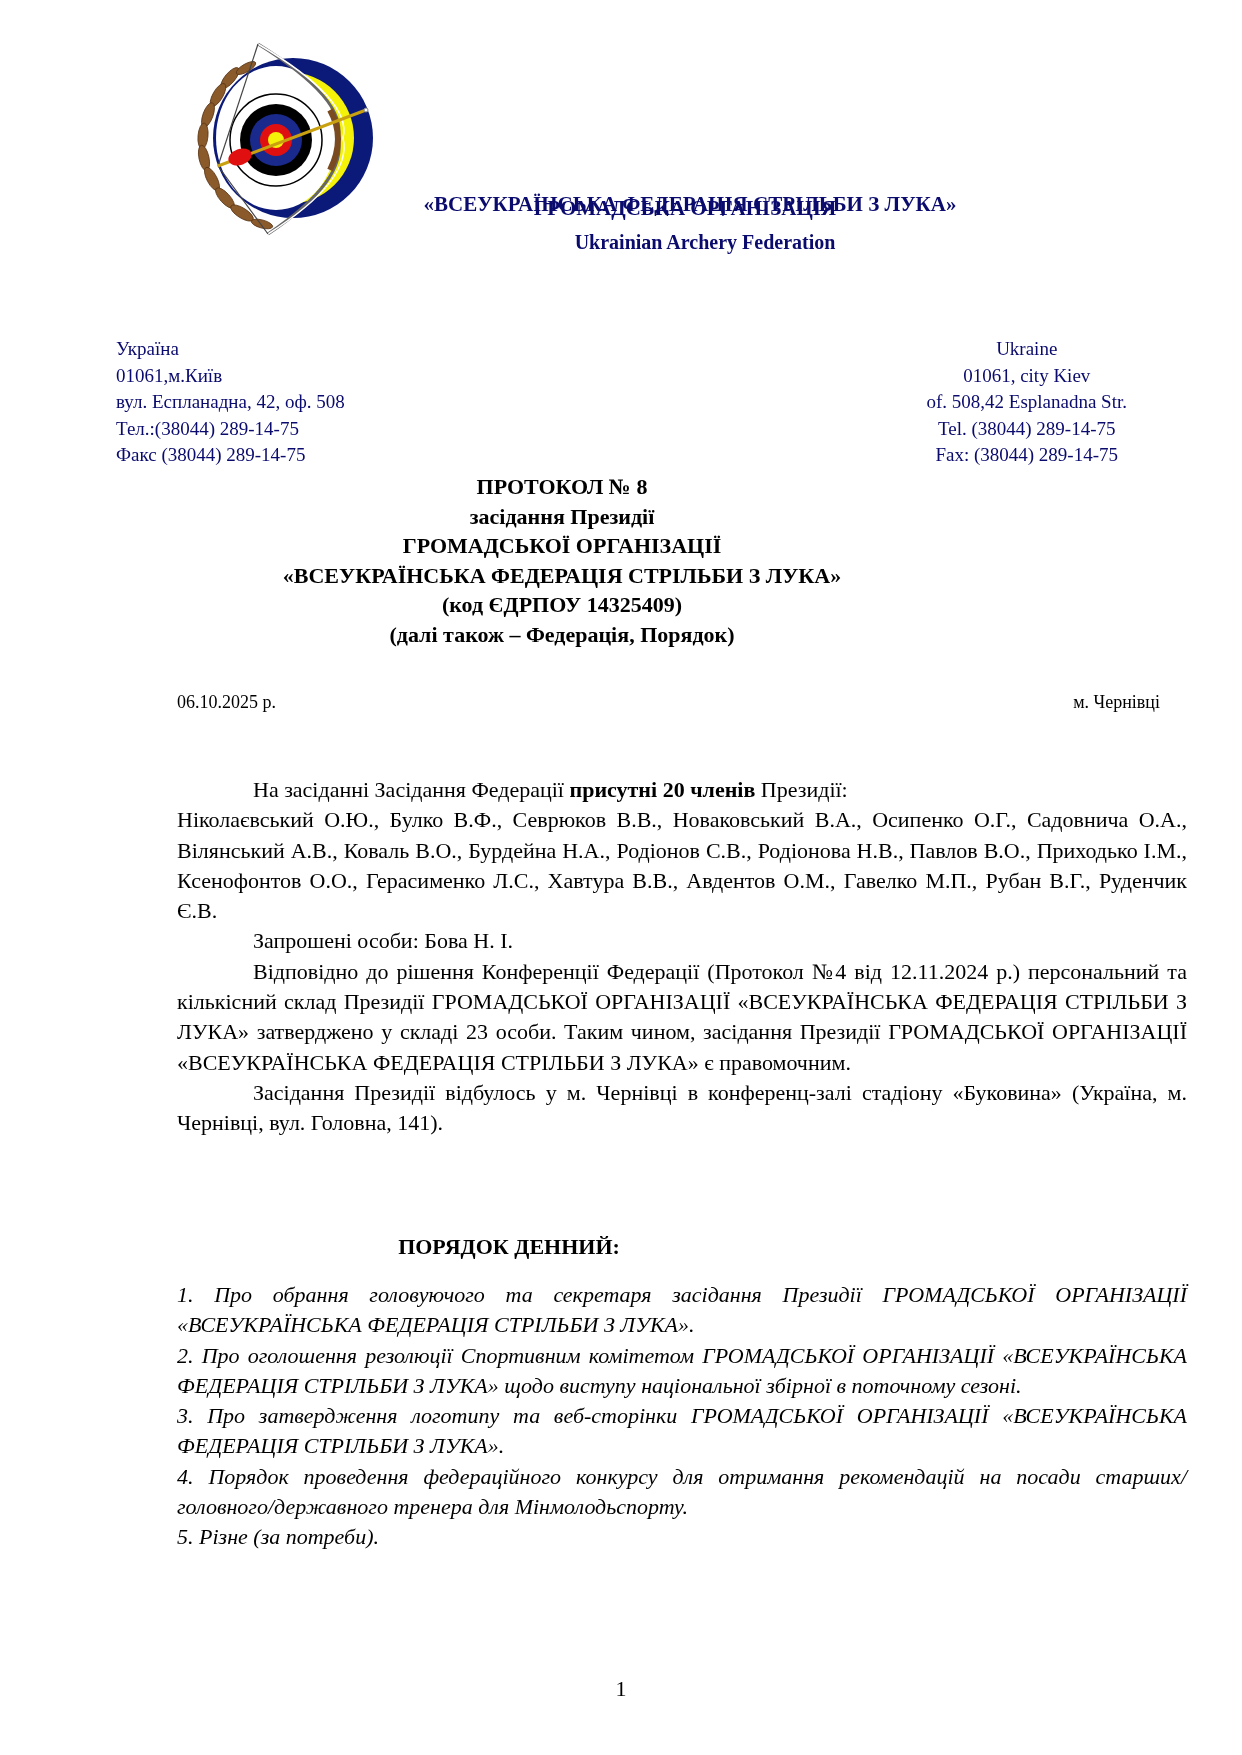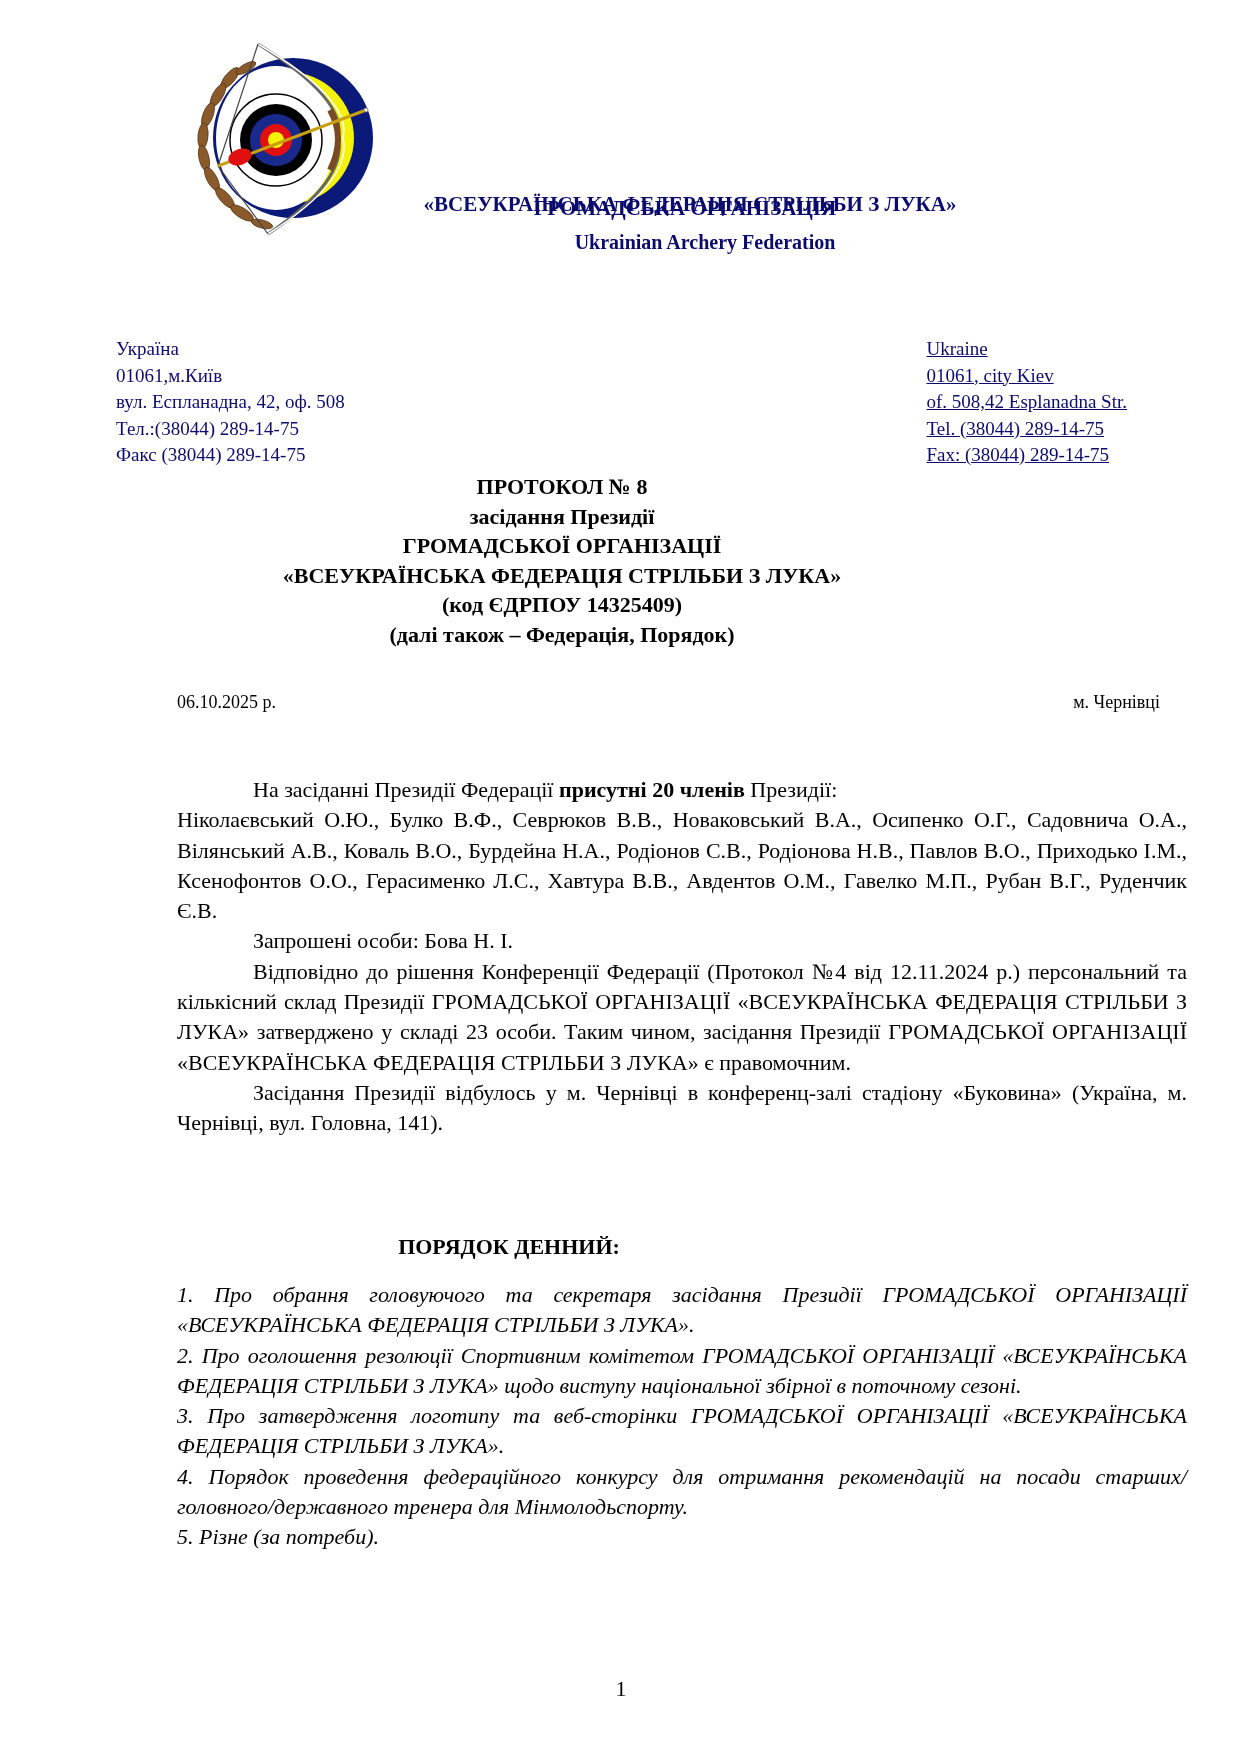--- a/index.html
+++ b/index.html
@@ -6,21 +6,21 @@
   body { width: 1242px; height: 1755px; position: relative; overflow: hidden;
          font-family: "Liberation Serif", "DejaVu Serif", serif; color: #000; }
   .abs { position: absolute; }
   .logo { left: 188px; top: 40px; width: 186px; height: 196px; }
   .org-head { left: 0; width: 1242px; text-align: center; color: #0b0b6e; font-weight: bold; }
   .h1 { top: 160px; font-size: 21px; left: 460px; width: 450px; margin-top: 36px; }
   .h2 { top: 192px; font-size: 21px; left: 380px; width: 620px; }
   .h3 { top: 231px; font-size: 20px; left: 480px; width: 450px; }
   .addr { color: #0b0b6e; font-size: 19px; line-height: 26.5px; top: 336px; }
   .addr-left { left: 116px; text-align: left; }
-  .addr-right { right: 115px; text-align: left; text-decoration: underline; }
+  .addr-right { right: 115px; text-align: center; }
   .title-block { left: 0; width: 1124px; top: 472px; text-align: center; font-weight: bold;
                  font-size: 22px; line-height: 29.5px; }
   .dateline { top: 692px; font-size: 18px; }
   .date { left: 177px; }
   .city { right: 82px; }
   .body { left: 177px; width: 1010px; top: 775px; font-size: 22px; line-height: 30.3px;
           text-align: justify; }
   .body p { margin: 0; }
   .indent { text-indent: 76px; }
   .agenda-title { left: 0; width: 1018px; top: 1234px; text-align: center; font-weight: bold; font-size: 22px; }
@@ -97,21 +97,21 @@
   <div>ГРОМАДСЬКОЇ ОРГАНІЗАЦІЇ</div>
   <div>«ВСЕУКРАЇНСЬКА ФЕДЕРАЦІЯ СТРІЛЬБИ З ЛУКА»</div>
   <div>(код ЄДРПОУ 14325409)</div>
   <div>(далі також – Федерація, Порядок)</div>
 </div>
 
 <div class="abs dateline date">06.10.2025 р.</div>
 <div class="abs dateline city">м. Чернівці</div>
 
 <div class="abs body">
-  <p class="indent"><span>На засіданні Президії Федерації </span><b>присутні 20 членів</b><span> Президії:</span></p>
+  <p class="indent"><span>На засіданні Засідання Федерації </span><b>присутні 20 членів</b><span> Президії:</span></p>
   <p>Ніколаєвський О.Ю., Булко В.Ф., Севрюков В.В., Новаковський В.А., Осипенко О.Г., Садовнича О.А., Вілянський А.В., Коваль В.О., Бурдейна Н.А., Родіонов С.В., Родіонова Н.В., Павлов В.О., Приходько І.М., Ксенофонтов О.О., Герасименко Л.С., Хавтура В.В., Авдентов О.М., Гавелко М.П., Рубан В.Г., Руденчик Є.В.</p>
   <p class="indent">Запрошені особи: Бова Н. І.</p>
   <p class="indent">Відповідно до рішення Конференції Федерації (Протокол №4 від 12.11.2024 р.) персональний та кількісний склад Президії ГРОМАДСЬКОЇ ОРГАНІЗАЦІЇ «ВСЕУКРАЇНСЬКА ФЕДЕРАЦІЯ СТРІЛЬБИ З ЛУКА» затверджено у складі 23 особи. Таким чином, засідання Президії ГРОМАДСЬКОЇ ОРГАНІЗАЦІЇ «ВСЕУКРАЇНСЬКА ФЕДЕРАЦІЯ СТРІЛЬБИ З ЛУКА» є правомочним.</p>
   <p class="indent">Засідання Президії відбулось у м. Чернівці в конференц-залі стадіону «Буковина» (Україна, м. Чернівці, вул. Головна, 141).</p>
 </div>
 
 <div class="abs agenda-title">ПОРЯДОК ДЕННИЙ:</div>
 <div class="abs agenda">
   <p>1. Про обрання головуючого та секретаря засідання Президії ГРОМАДСЬКОЇ ОРГАНІЗАЦІЇ «ВСЕУКРАЇНСЬКА ФЕДЕРАЦІЯ СТРІЛЬБИ З ЛУКА».</p>
   <p>2. Про оголошення резолюції Спортивним комітетом ГРОМАДСЬКОЇ ОРГАНІЗАЦІЇ «ВСЕУКРАЇНСЬКА ФЕДЕРАЦІЯ СТРІЛЬБИ З ЛУКА» щодо виступу національної збірної в поточному сезоні.</p>

